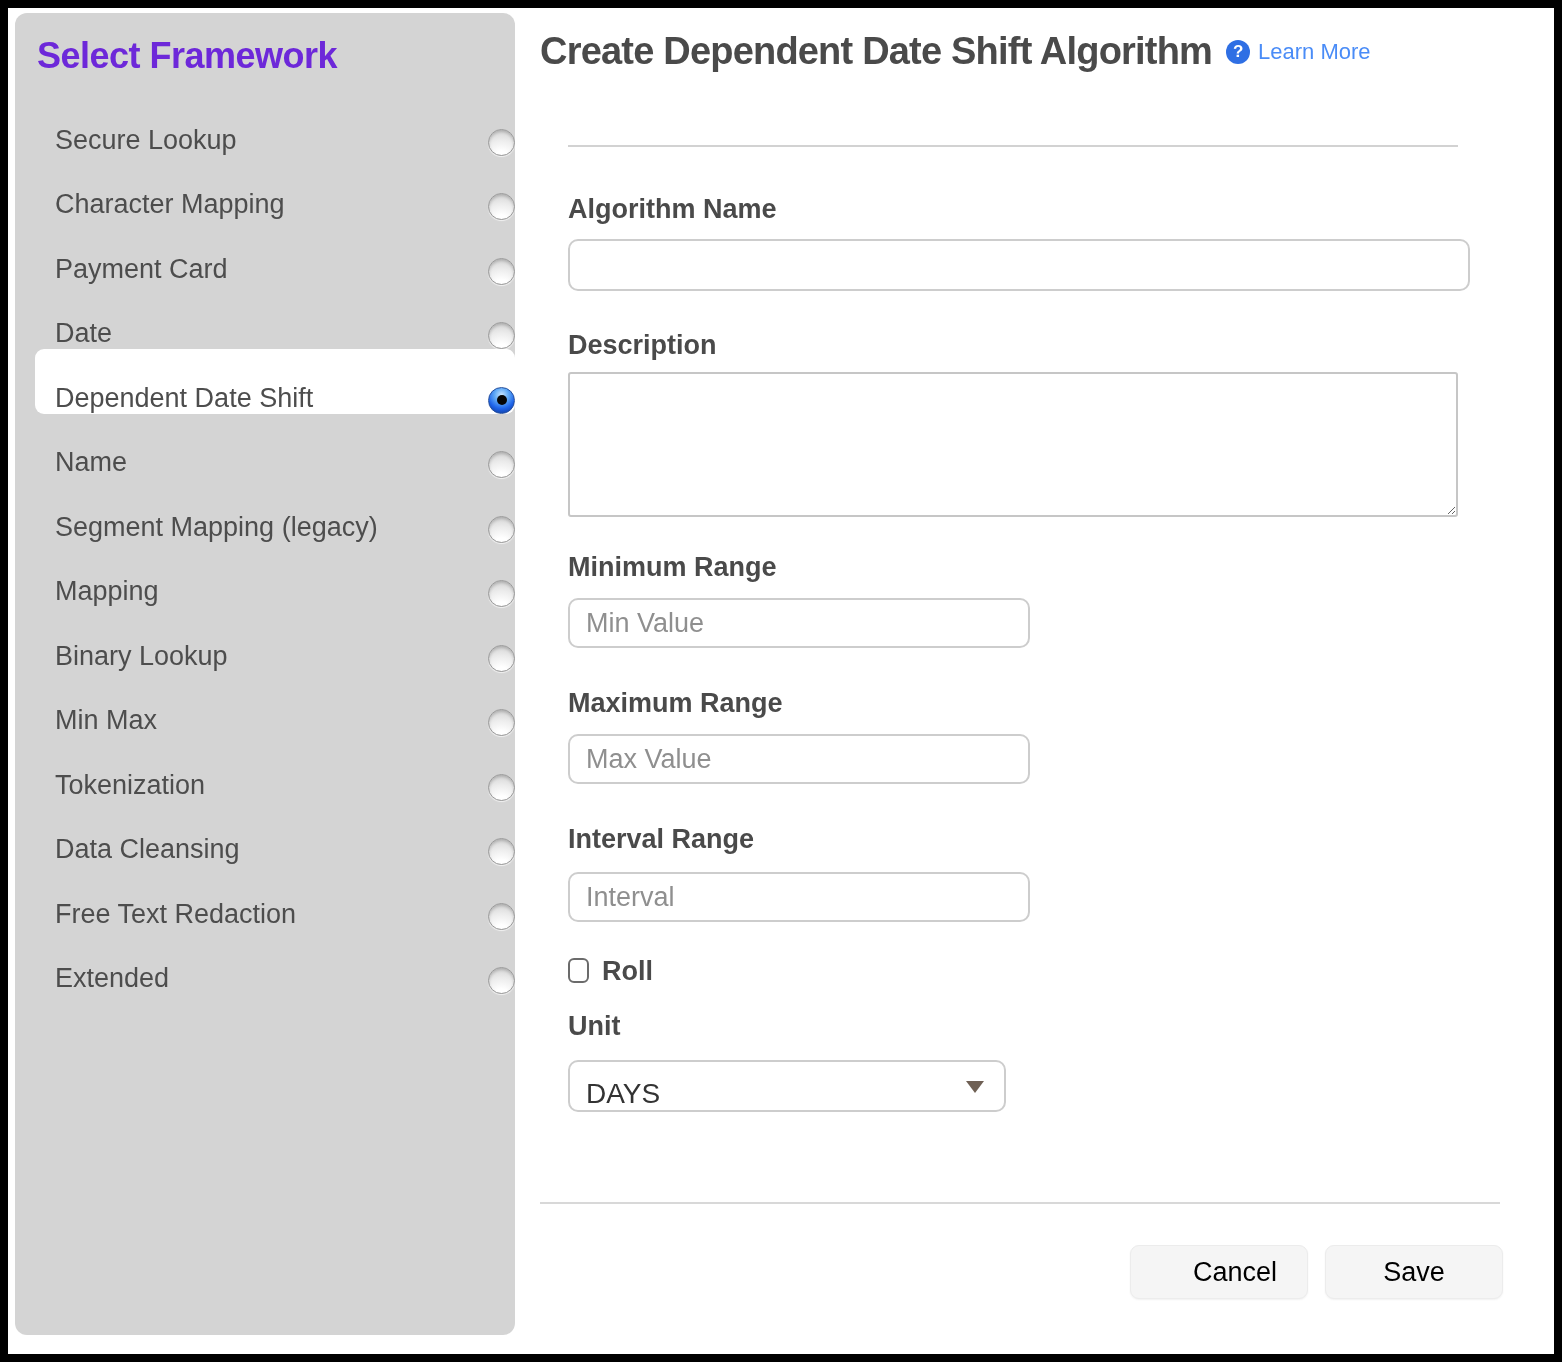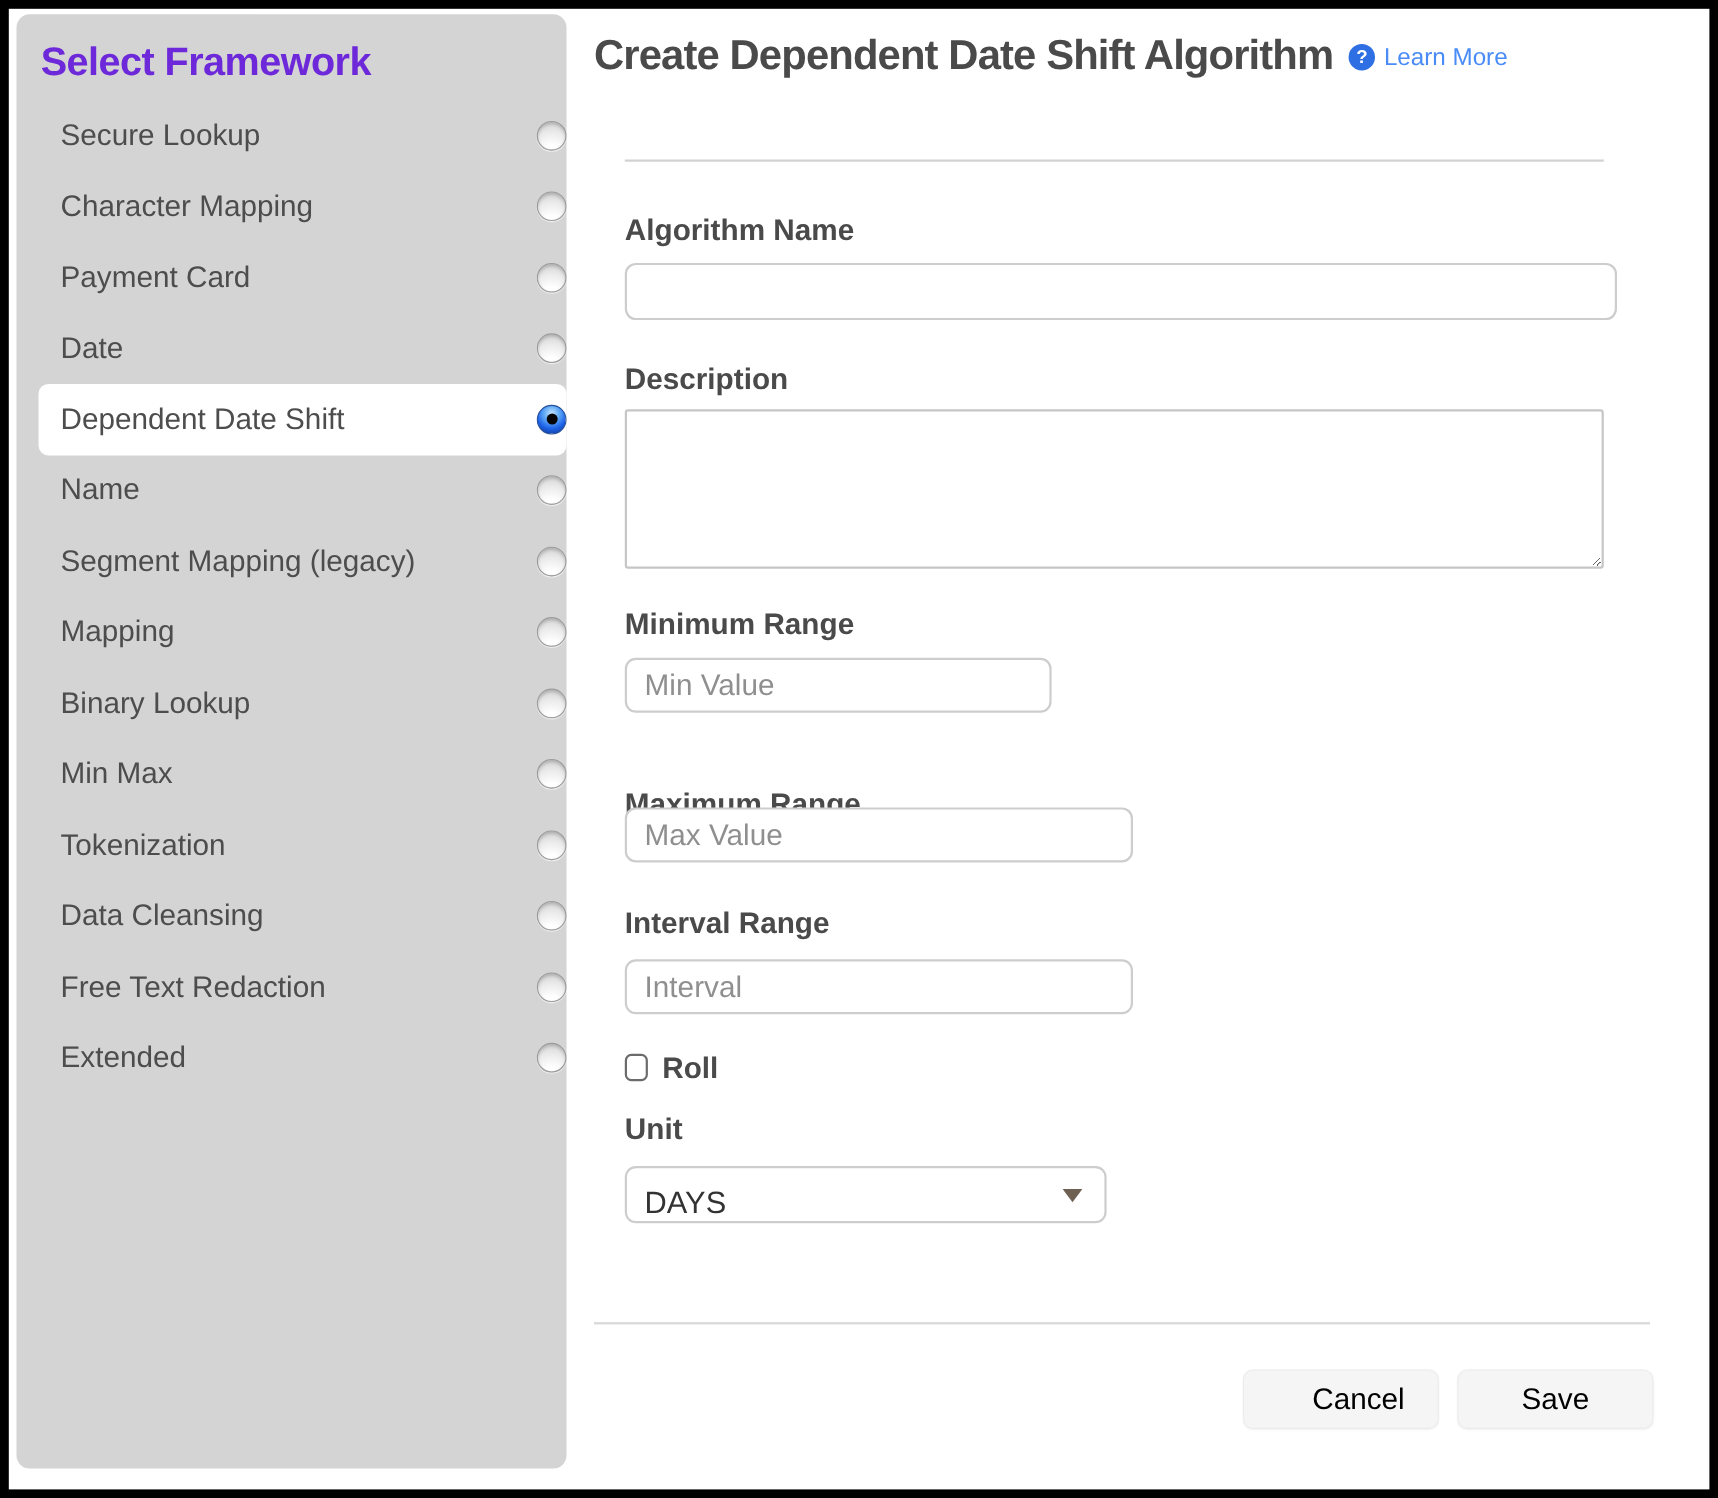--- a/index.html
+++ b/index.html
@@ -20,21 +20,21 @@
     background:#d4d4d4;
     border-radius:12px;
   }
   .sidebar-title {
     position:absolute; left:22px; top:22px;
     font-size:36px; font-weight:bold; letter-spacing:-0.5px;
     color:#6d28d9;
   }
   .sidebar-items { position:absolute; left:0; top:78px; width:100%; }
   .srow {
-    display:flex; align-items:center; justify-content:space-between;
+    display:flex; align-items:flex-end; justify-content:space-between;
     height:64.5px; padding-left:40px; 
     cursor:pointer;
   }
   .srow .slabel { font-size:27px; color:#4d4d4d; white-space:nowrap; }
   .srow.selected {
     margin-left:20px; padding-left:20px;
     background:#ffffff; border-radius:9px;
   }
   .radio {
     width:27px; height:27px; border-radius:50%; flex:0 0 auto;
@@ -200,23 +200,23 @@
 
   <div class="divider top"></div>
 
   <div class="flabel" style="left:560px; top:186px;">Algorithm Name</div>
   <input class="tinput" style="left: 560px; top: 231px; width: 902px; height: 52px;" placeholder="">
 
   <div class="flabel" style="left:560px; top:322px;">Description</div>
   <textarea class="tarea" style=""></textarea>
 
   <div class="flabel" style="left:560px; top:544px;">Minimum Range</div>
-  <input class="tinput" style="left: 560px; top: 590px; width: 388px; height: 50px;" placeholder="Min Value">
-
-  <div class="flabel" style="left:560px; top:680px;margin-top:28px;">Maximum Range</div>
+  <input class="tinput" style="left: 560px; top: 590px; width: 462px; height: 50px;" placeholder="Min Value">
+
+  <div class="flabel" style="left:560px; top:680px;">Maximum Range</div>
   <input class="tinput" style="left: 560px; top: 726px; width: 462px; height: 50px;" placeholder="Max Value">
 
   <div class="flabel" style="left:560px; top:816px;">Interval Range</div>
   <input class="tinput" style="left: 560px; top: 864px; width: 462px; height: 50px;" placeholder="Interval">
 
   <span class="checkbox"></span>
   <div class="flabel roll-label">Roll</div>
 
   <div class="flabel" style="left:560px; top:1003px;">Unit</div>
   <div class="select">

